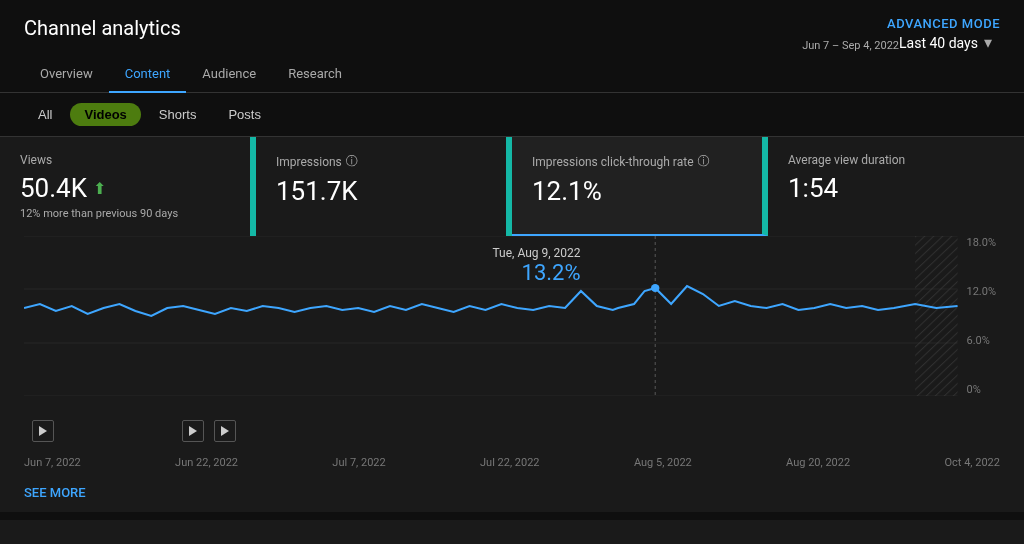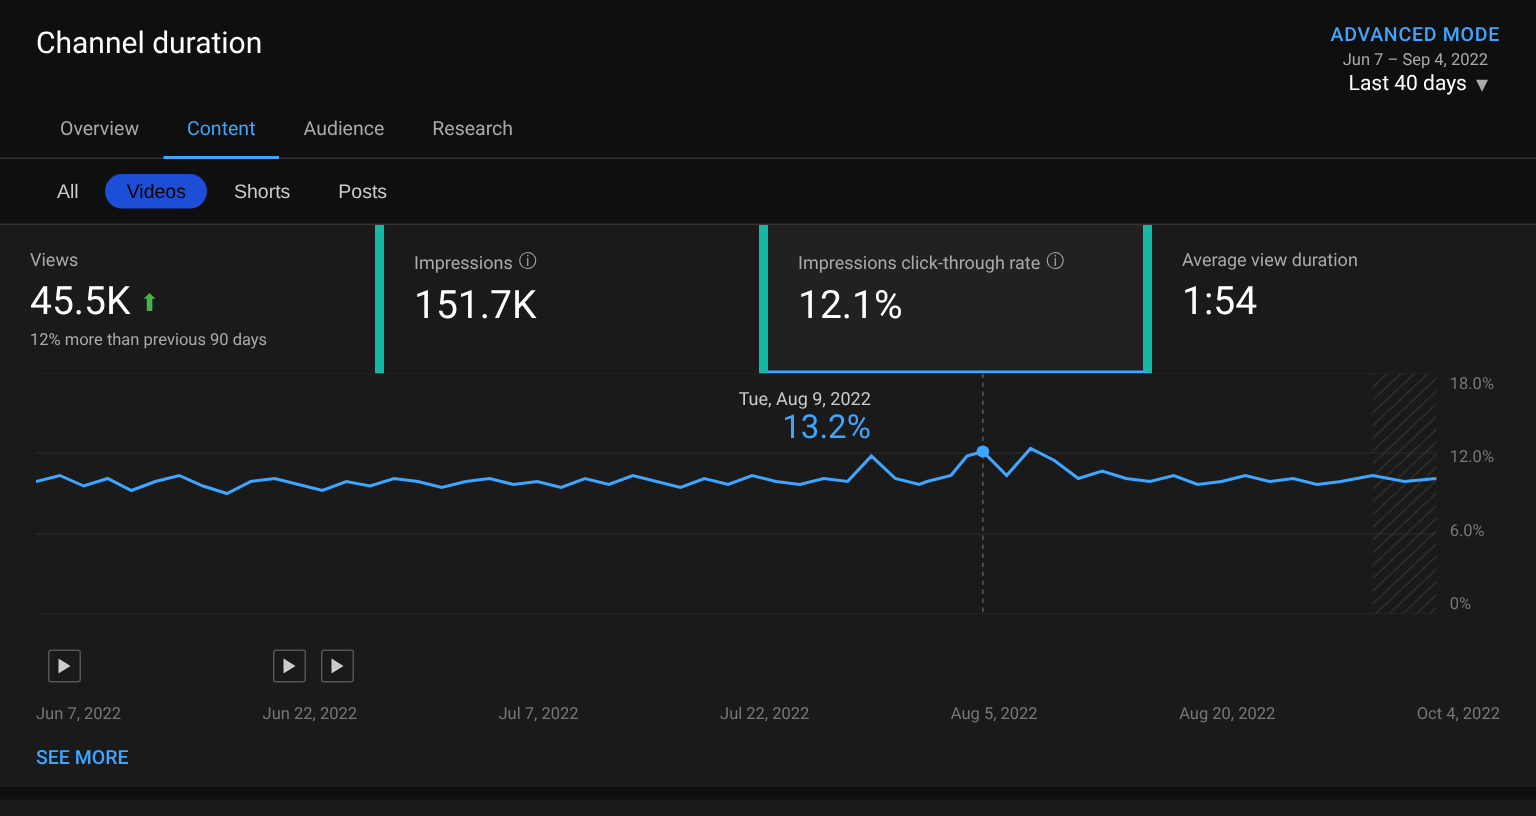--- a/index.html
+++ b/index.html
@@ -38,21 +38,21 @@
       cursor: pointer;
       border-bottom: 2px solid transparent;
       margin-bottom: -1px;
     }
     .nav-tab.active {
       color: #3ea6ff;
       border-bottom: 2px solid #3ea6ff;
     }
     .date-range-section {
       display: flex;
-      flex-direction: column;
+      flex-direction: row;
       align-items: flex-end;
       padding-right: 8px;
       text-align: right;
     }
     .date-range-label {
       font-size: 11px;
       color: #aaa;
     }
     .date-range-selector {
       display: flex;
@@ -77,23 +77,23 @@
     .filter-btn {
       padding: 4px 14px;
       border-radius: 18px;
       font-size: 13px;
       cursor: pointer;
       border: none;
       background: transparent;
       color: #ccc;
     }
     .filter-btn.active {
-      background: #1d4ed8;
+      background: #4d7c0f;
       color: #000;
-      font-weight: 400;
+      font-weight: 700;
     }
     .metrics-row {
       display: grid;
       grid-template-columns: 1fr 1fr 1fr 1fr;
       margin: 0 0 0 0;
       border-top: 1px solid #333;
     }
     .metric-card {
       padding: 16px 20px;
       border-right: 6px solid #14b8a6;
@@ -243,21 +243,21 @@
       display: flex;
       justify-content: space-between;
       align-items: flex-start;
       padding: 16px 24px 4px;
     }
   </style>
 </head>
 <body>
 
 <div class="top-row">
-  <span class="page-title">Channel duration</span>
+  <span class="page-title">Channel analytics</span>
   <div class="header-right">
     <span class="advanced-mode">ADVANCED MODE</span>
     <div class="date-range-section">
       <span class="date-range-label">Jun 7 – Sep 4, 2022</span>
       <div class="date-range-selector">
         <span class="date-range-value">Last 40 days</span>
         <span class="chevron-down">▾</span>
       </div>
     </div>
   </div>
@@ -276,21 +276,21 @@
   <button class="filter-btn">Shorts</button>
   <button class="filter-btn">Posts</button>
 </div>
 
 <div class="metrics-row">
   <div class="metric-card">
     <div class="metric-label">
       <span>Views</span>
     </div>
     <div class="metric-value">
-      <span>45.5K</span>
+      <span>50.4K</span>
       <span class="up-arrow">⬆</span>
     </div>
     <div class="metric-sub">12% more than previous 90 days</div>
   </div>
   <div class="metric-card">
     <div class="metric-label">
       <span>Impressions</span>
       <span class="info-icon">ⓘ</span>
     </div>
     <div class="metric-value">151.7K</div>

